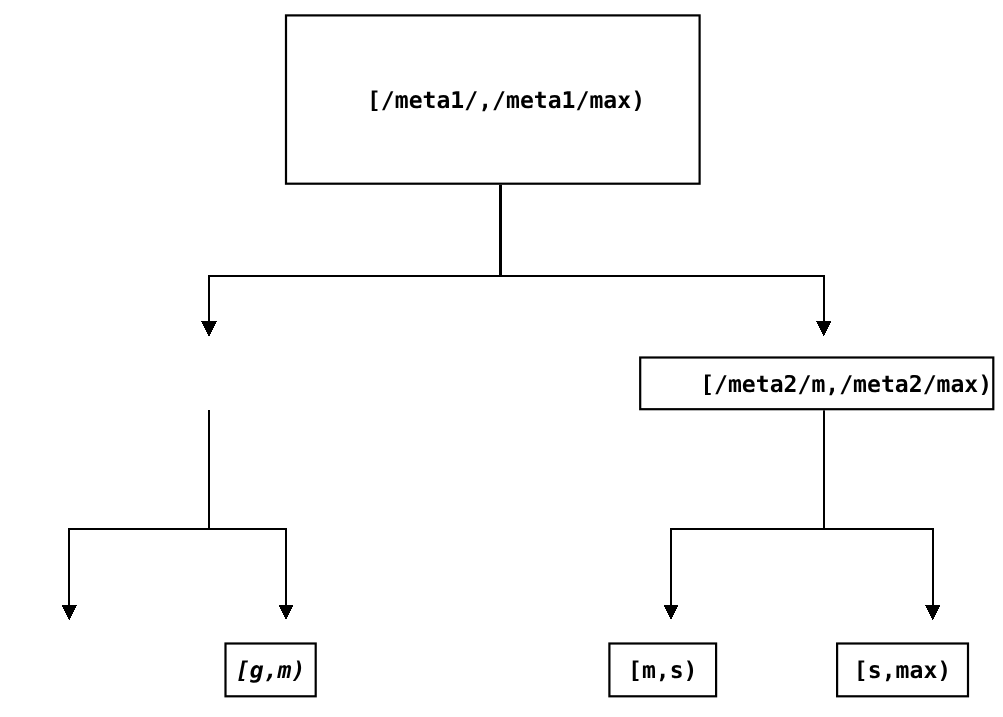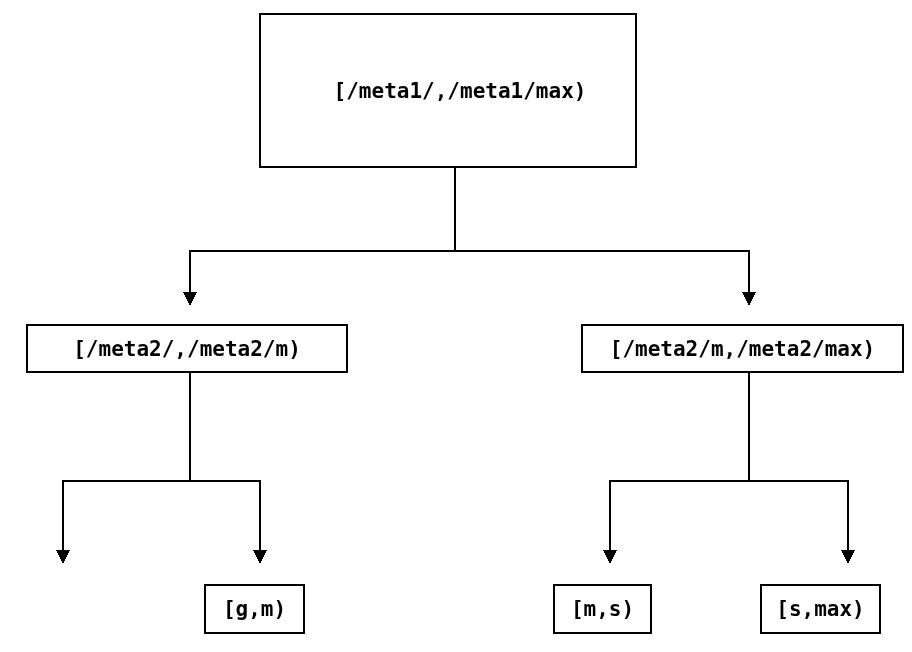--- a/index.html
+++ b/index.html
@@ -34,23 +34,23 @@
     display: flex;
     align-items: center;
     justify-content: center;
     font-size: 21px;
     font-weight: bold;
     white-space: nowrap;
   }
   .node .label { display: inline-block; }
   .n-root       { left: 259px; top: 13px;  width: 378px; height: 155px; padding-left: 24px; }
   .n-meta2-low  { left: 26px;  top: 324px; width: 322px; height: 49px; }
-  .n-meta2-high { left: 581px; top: 324px; width: 323px; height: 49px; }
+  .n-meta2-high { left: 581px; top: 324px; width: 323px; height: 49px; justify-content: flex-end; }
   .n-leaf-ag    { left: 8px;   top: 584px; width: 99px;  height: 50px; }
-  .n-leaf-gm    { left: 204px; top: 584px; width: 101px;  height: 50px; }
+  .n-leaf-gm    { left: 204px; top: 584px; width: 84px;  height: 50px; font-style: italic; }
   .n-leaf-ms    { left: 553px; top: 584px; width: 99px;  height: 50px; }
   .n-leaf-smax  { left: 760px; top: 584px; width: 121px; height: 50px; }
 </style>
 </head>
 <body>
 
 <div class="canvas">
 
   <svg class="connectors" viewBox="0 0 912 652" shape-rendering="crispEdges">
 
@@ -73,23 +73,20 @@
     <path d="M610,480 V551"></path>
     <polygon points="603,550 617,550 610,564"></polygon>
     <path d="M848,480 V551"></path>
     <polygon points="841,550 855,550 848,564"></polygon>
   </svg>
 
   <div class="node n-root">
     <span class="label">[/meta1/,/meta1/max)</span>
   </div>
 
-  <div class="node n-meta2-low">
-    <span class="label">[/meta2/,/meta2/m)</span>
-  </div>
 
   <div class="node n-meta2-high">
     <span class="label">[/meta2/m,/meta2/max)</span>
   </div>
 
 
   <div class="node n-leaf-gm">
     <span class="label">[g,m)</span>
   </div>
 

